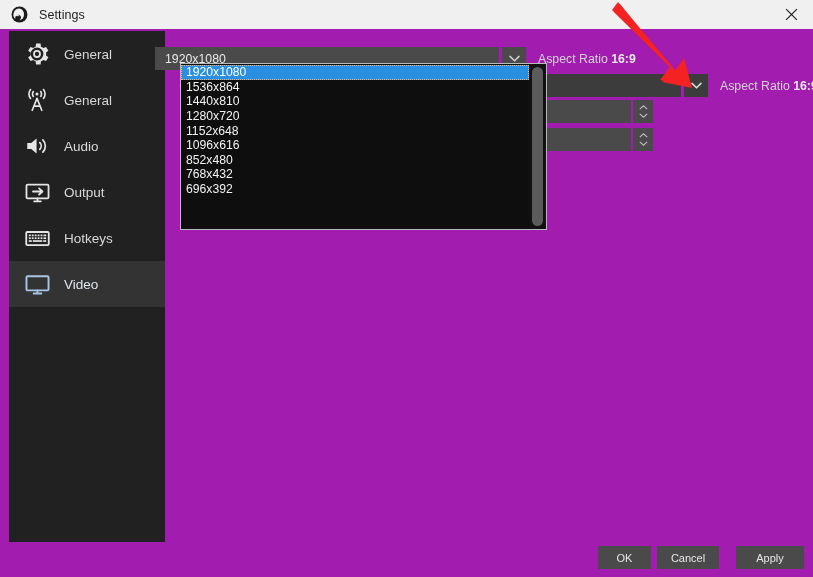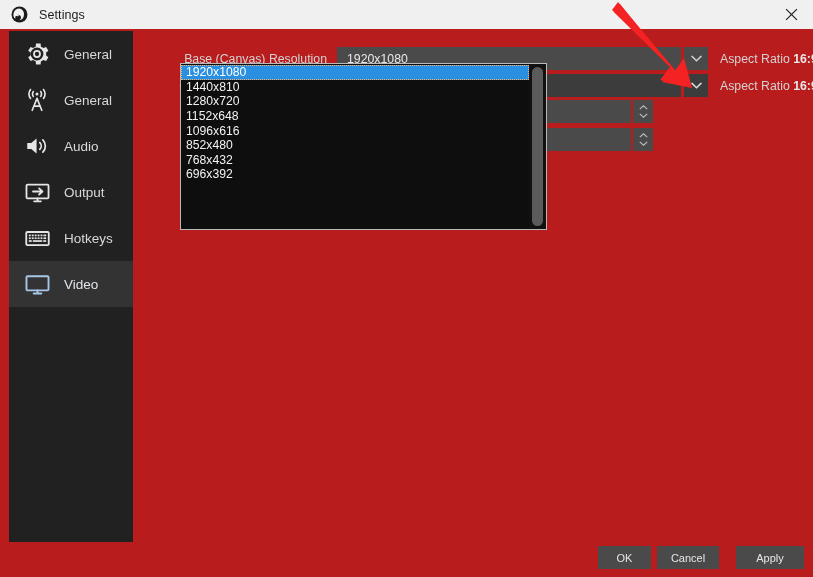--- a/index.html
+++ b/index.html
@@ -2,40 +2,40 @@
 <html><head>
 <meta charset="utf-8">
 <style>
   * { box-sizing: border-box; margin: 0; padding: 0; }
   html, body {
     width: 813px; height: 577px;
     background: #3b3b3b;
     font-family: "Liberation Sans", sans-serif;
     overflow: hidden;
   }
-  #app { position: relative; width: 813px; height: 577px; background: #b91c1c; padding-left: 8px; }
+  #app { position: relative; width: 813px; height: 577px; background: #a21caf; padding-left: 8px; }
 
   
   .titlebar {
     position: absolute; left: 0; top: 0; width: 813px; height: 29px;
     background: #f0f0f0; display: flex; align-items: center;
   }
   .tb-logo { margin-left: 11px; width: 17px; height: 17px; display: block; }
   .tb-title {
     margin-left: 11px; font-size: 12.5px; color: #1d1d1d; letter-spacing: .1px;
   }
   .tb-close {
     position: absolute; right: 0; top: 0; width: 44px; height: 29px;
     display: flex; align-items: center; justify-content: center;
     font-size: 14px; color: #222; line-height: 1;
   }
 
   
   .sidebar {
-    position: absolute; left: 9px; top: 31px; width: 124px; height: 511px;
+    position: absolute; left: 9px; top: 31px; width: 156px; height: 511px;
     background: #212121;
   }
   .side-item {
     position: relative; height: 46px; display: flex; align-items: center;
     padding-left: 13px; gap: 12px;
   }
   .side-item.selected { background: #333333; }
   .side-item .ico { width: 30px; height: 30px; flex: 0 0 30px;
                     display: flex; align-items: center; justify-content: center; }
   .side-item .lbl { font-size: 13.5px; color: #d8d8d8; }
@@ -215,21 +215,20 @@
         </svg>
       </span>
       <span class="lbl">Video</span>
     </div>
 
   </div>
 
   <div class="main">
 
     <div class="row" style="top:16px;">
-      <div class="rlabel">Base (Canvas) Resolution</div>
       <div class="combo">
         <div class="field">1920x1080</div>
         <div class="chev">
           <svg width="11" height="7" viewBox="0 0 11 7">
             <path d="M1 1.4 L5.5 5.7 L10 1.4" fill="none" stroke="#cfcfcf" stroke-width="1.5" stroke-linecap="round"></path>
           </svg>
         </div>
       </div>
       <div class="aspect">
         <span>Aspect Ratio</span>
@@ -290,20 +289,21 @@
         <svg width="9" height="5" viewBox="0 0 9 5">
             <path d="M.8.8 4.5 4.2 8.2.8" fill="none" stroke="#c4c4c4" stroke-width="1.1"></path>
           </svg>
       </div>
     </div>
   </div>
 
   <div class="popup">
     <div class="popup-list">
       <div class="opt sel">1920x1080</div>
+      <div class="opt">1536x864</div>
       <div class="opt">1440x810</div>
       <div class="opt">1280x720</div>
       <div class="opt">1152x648</div>
       <div class="opt">1096x616</div>
       <div class="opt">852x480</div>
       <div class="opt">768x432</div>
       <div class="opt">696x392</div>
     </div>
     <div class="popup-sb">
       <div class="thumb"></div>

